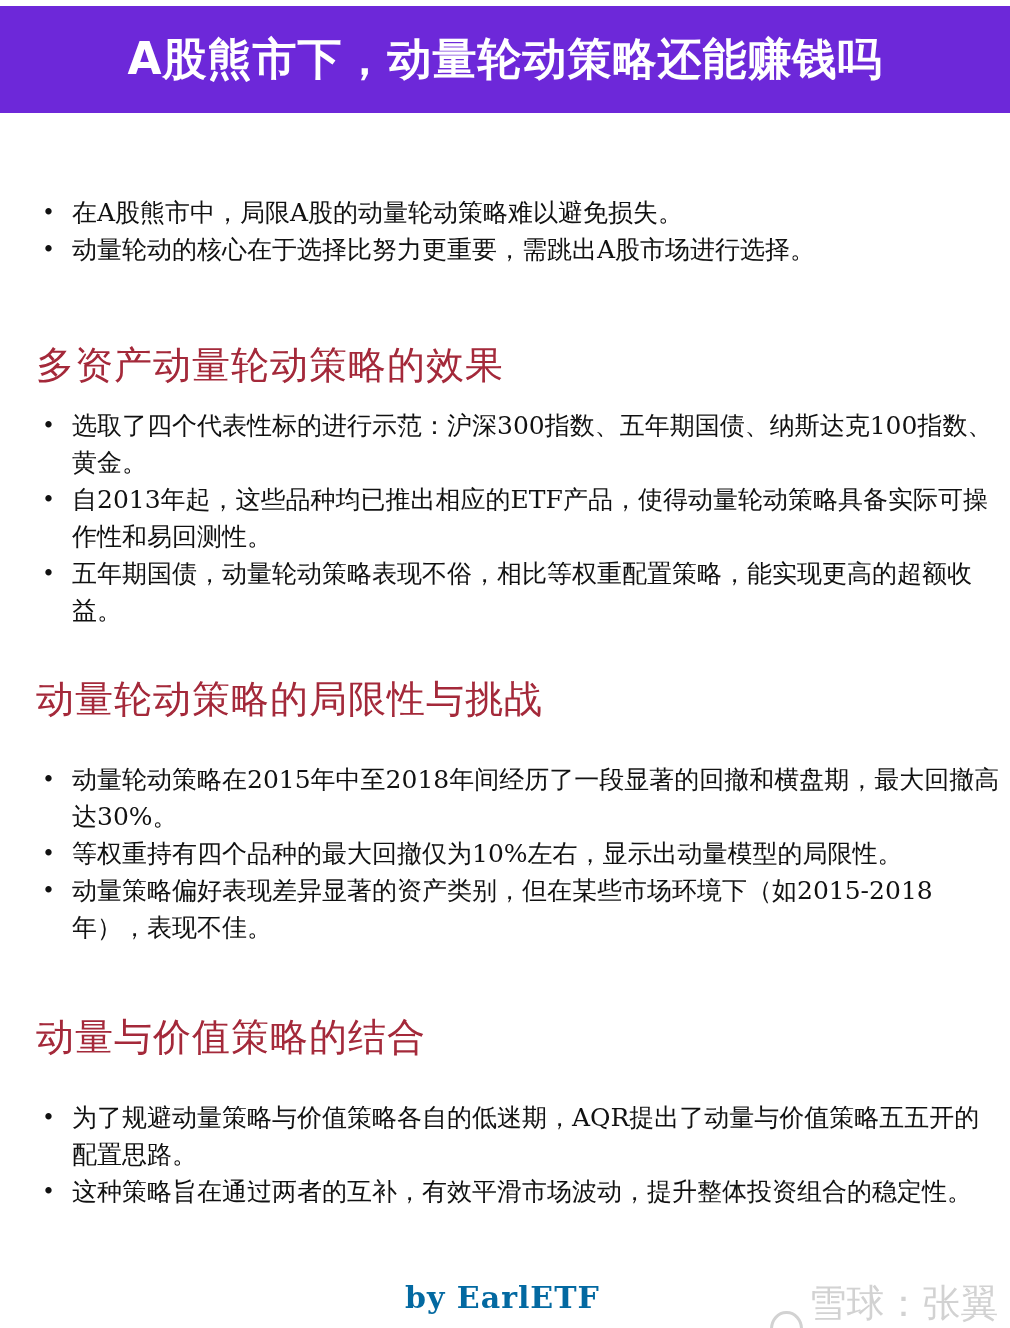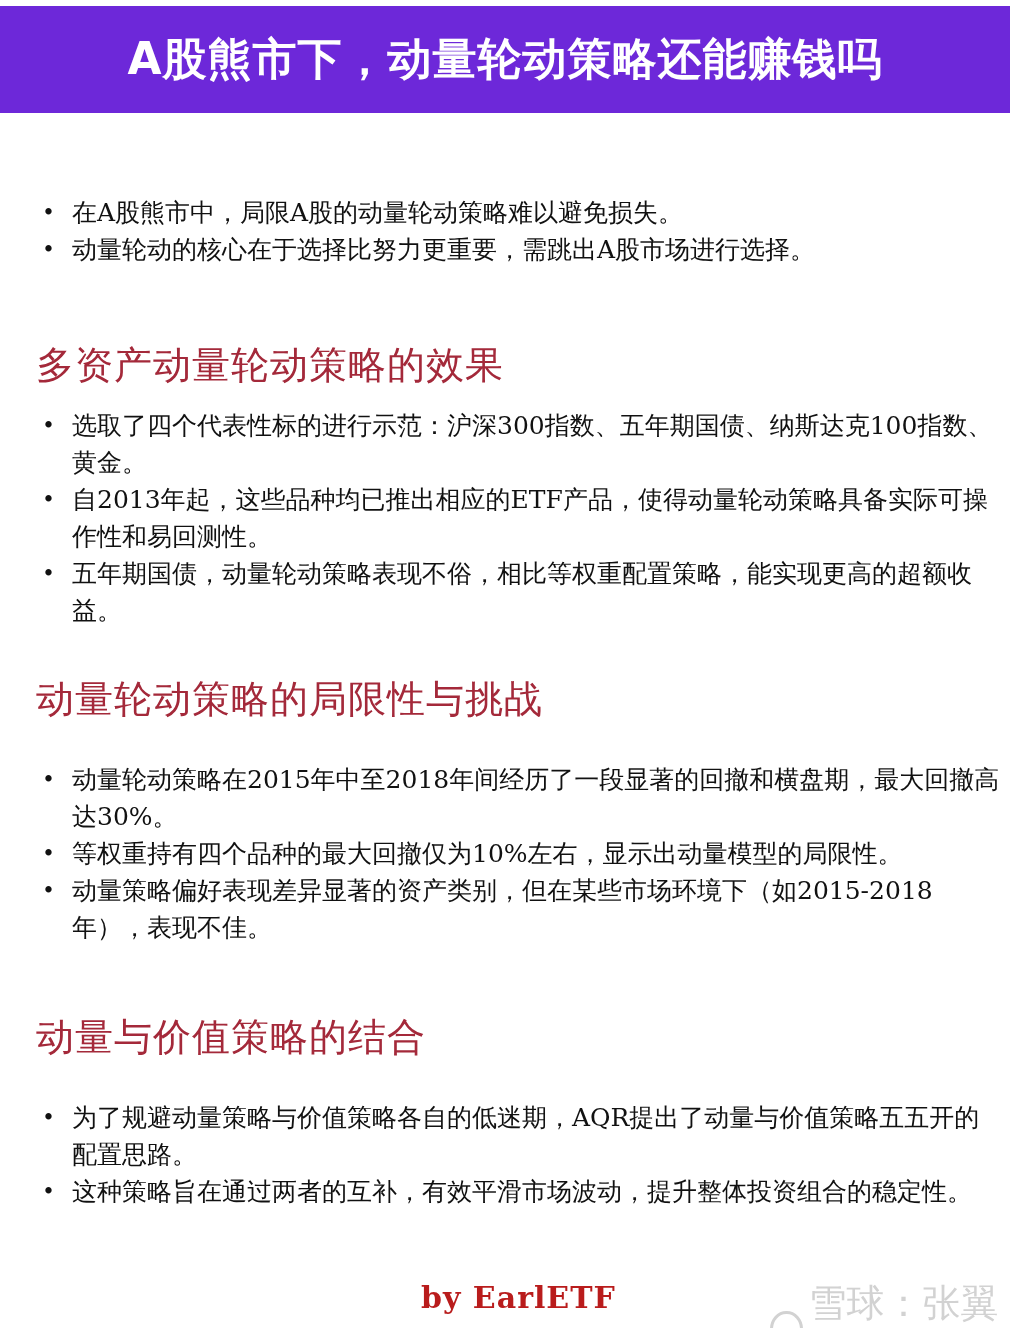--- a/index.html
+++ b/index.html
@@ -8,22 +8,22 @@
   .banner { position: absolute; left: 0; top: 6px; width: 1010px; height: 107px;
             background: #6d28d9; display: flex; align-items: center; justify-content: center; }
   .banner h1 { margin: 0; color: #ffffff; font-size: 44px; font-weight: bold;
                font-family: "DejaVu Sans", "Liberation Sans", sans-serif; letter-spacing: 1px; }
   .section { position: absolute; left: 36px; width: 965px; }
   .section h2 { margin: 0; color: #a4293a; font-size: 38px; font-weight: normal;
                 font-family: "DejaVu Serif", "Liberation Serif", serif; letter-spacing: 1px; }
   ul { list-style: none; margin: 0; padding: 0; }
   li { position: relative; padding-left: 36px; font-size: 25px; line-height: 37px; }
   li::before { content: "•"; position: absolute; left: 6px; top: 0; font-size: 22px; }
-  .footer-by { position: absolute; left: 405px; top: 1280px; font-size: 30px; color: #b91c1c;
-               font-weight: bold; letter-spacing: 1px; margin-left: 16px; }
+  .footer-by { position: absolute; left: 405px; top: 1280px; font-size: 30px; color: #0369a1;
+               font-weight: bold; letter-spacing: 1px; }
   .watermark { position: absolute; left: 770px; top: 1278px; font-size: 38px; color: #d2d2d2;
                font-family: "DejaVu Sans", "Liberation Sans", sans-serif; display: flex; align-items: center; gap: 6px; }
   .wm-icon { width: 30px; height: 30px; border: 3px solid #d2d2d2; border-radius: 50%; display: inline-block; }
 </style>
 </head>
 <body>
 
 <div class="banner">
   <h1>A股熊市下，动量轮动策略还能赚钱吗</h1>
 </div>

